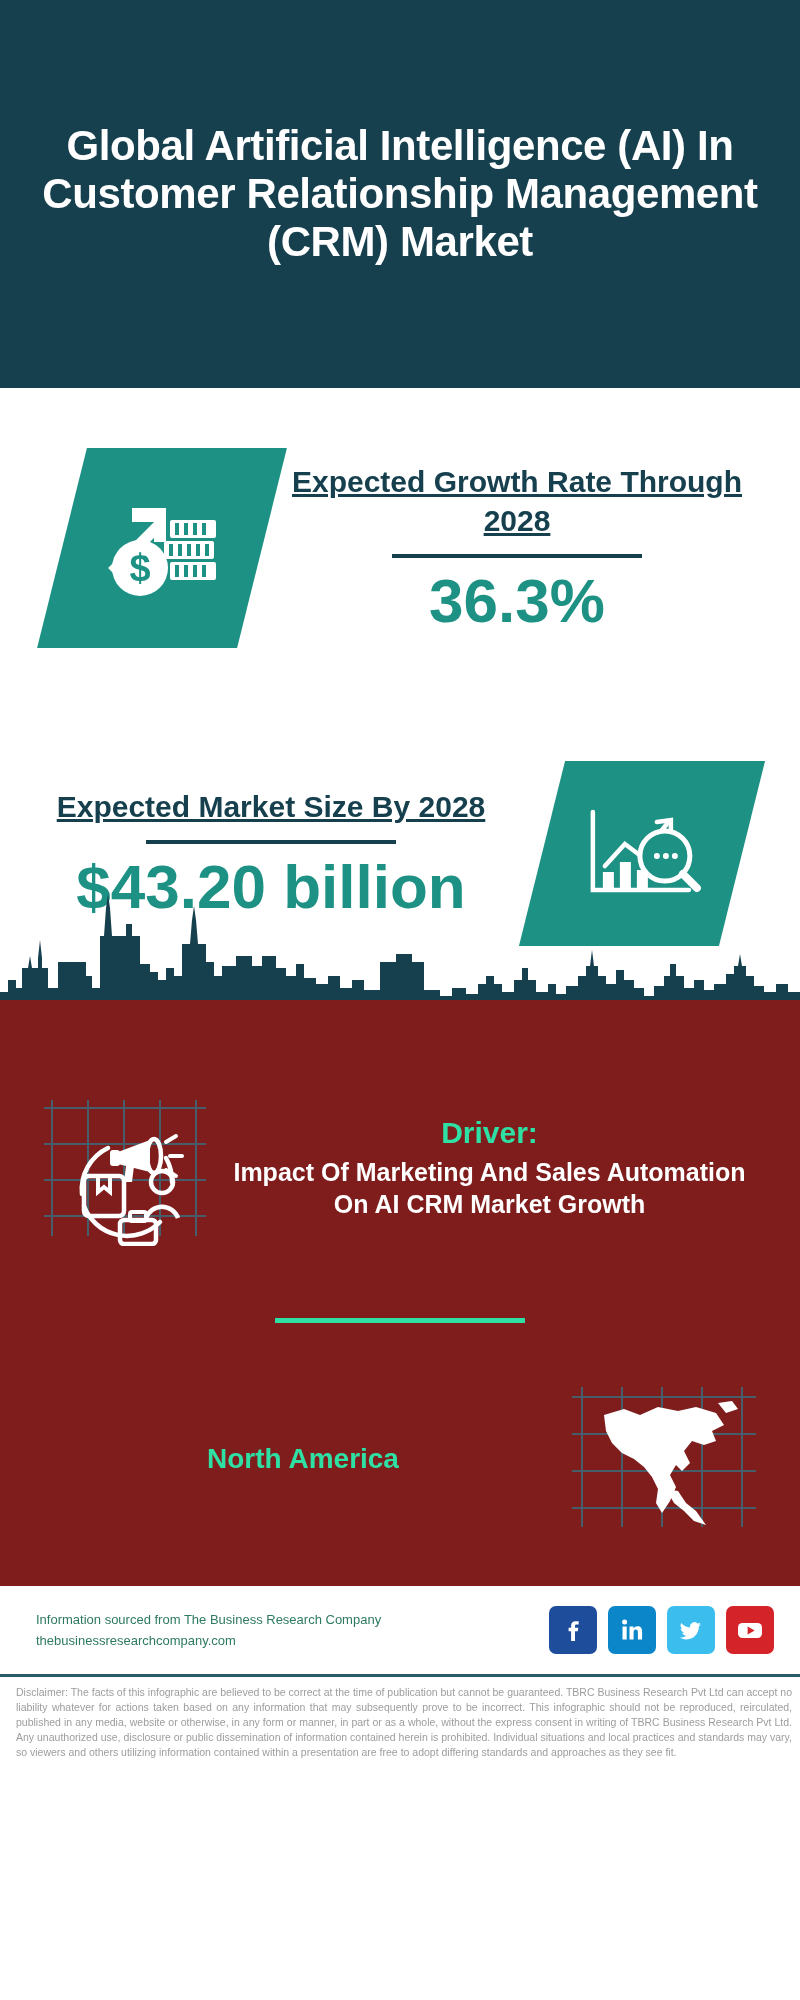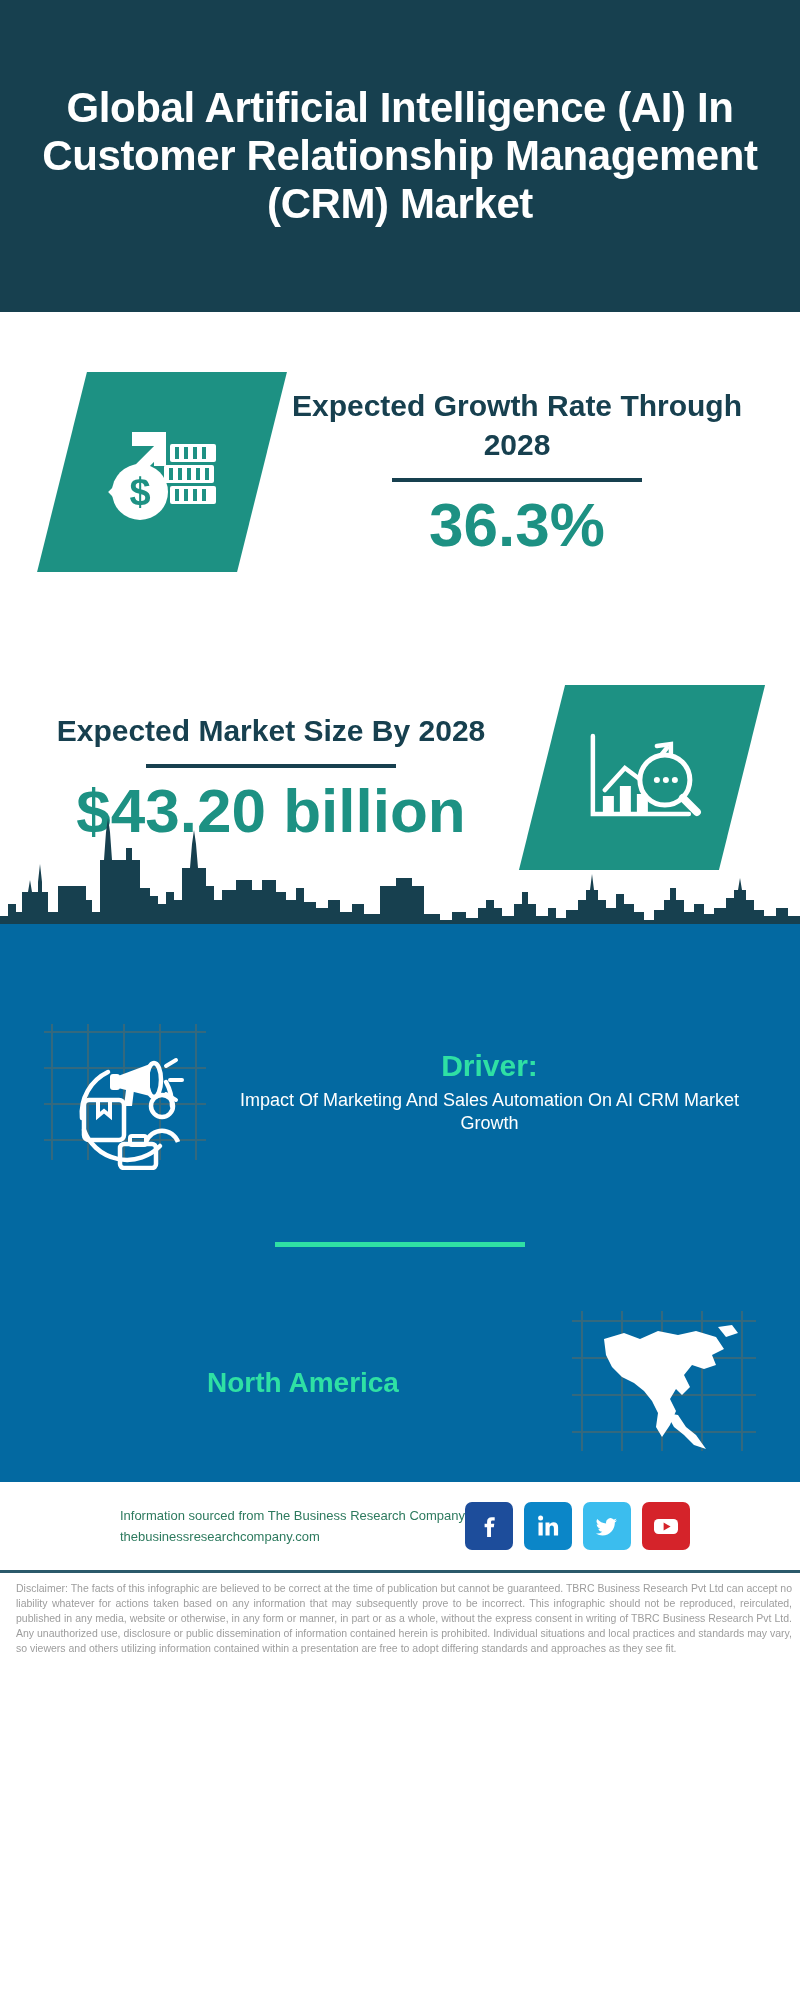--- a/index.html
+++ b/index.html
@@ -8,21 +8,21 @@
     background:#ffffff;
     font-family:"Liberation Sans", sans-serif;
     overflow:hidden;
     position:relative;
   }
   .page { width:800px; height:2000px; position:relative; background:#fff; }
 
   
   .header {
     background:#17404f;
-    height:312px;
+    height:388px;
     display:flex; align-items:center; justify-content:center;
     padding:17px 18px;
   }
   .header h1 {
     color:#ffffff;
     font-size:42px;
     font-weight:bold;
     line-height:1.14;
     text-align:center;
     letter-spacing:-0.4px;
@@ -35,21 +35,21 @@
     width:200px; height:200px; margin-left:62px;
     background:#1d9183;
     transform:skewX(-14deg);
     display:flex; align-items:center; justify-content:center;
     flex:0 0 auto;
   }
   .para-left .inner, .para-right .inner { transform:skewX(14deg); }
   .para-right .inner { transform:skewX(14deg); }
   .stat-text { flex:1; text-align:center; padding-right:28px; }
   .stat-label {
-    color:#17404f; font-size:30px; font-weight:bold; line-height:1.3;
+    color:#17404f; font-size:30px; font-weight:bold; line-height:1.3;text-decoration:underline;
   }
   .divider {
     width:250px; height:4px; background:#17404f;
     margin:14px auto 10px auto;
   }
   .stat-value {
     color:#1d9183; font-size:62px; font-weight:bold; line-height:1.05;
   }
 
   
@@ -59,58 +59,59 @@
     width:200px; height:185px; margin-right:58px;
     background:#1d9183;
     transform:skewX(-14deg);
     display:flex; align-items:center; justify-content:center;
     flex:0 0 auto;
   }
 
   
   .dark-body {
     position:relative;
-    background:#0369a1;
+    background:#7f1d1d;
     padding-top:10px;
+    padding-bottom:28px;
   }
   .skyline {
     position:absolute;
     top:-118px; left:0;
     width:800px; height:120px;
     display:block;
   }
 
   .driver-block {
     display:flex; align-items:center;
     padding:78px 36px 0 40px;
   }
   .driver-icon { width:175px; flex:0 0 auto; }
   .driver-text { flex:1; text-align:center; padding:0 6px; }
   .driver-title {
     color:#2fe0a4; font-size:30px; font-weight:bold; margin-bottom:6px;
   }
   .driver-body {
-    color:#ffffff; font-size:18px; font-weight:normal; line-height:1.28;
+    color:#ffffff; font-size:25px; font-weight:bold; line-height:1.28;
   }
 
   .mid-rule {
     width:250px; height:5px; background:#2fe0a4;
     margin:68px auto 56px auto;
   }
 
   .region-block { display:flex; align-items:center; padding:0 34px 20px 40px; }
   .region-text { flex:1; text-align:center; }
   .region-title { color:#2fe0a4; font-size:28px; font-weight:bold; }
   .region-body { color:#ffffff; font-size:31px; font-weight:normal; line-height:1.3; }
   .region-icon { width:200px; flex:0 0 auto; }
 
   
   .footer-bar {
     height:88px; background:#ffffff;
-    display:flex; align-items:center; justify-content:center;
+    display:flex; align-items:center; justify-content:space-between;
     padding:0 26px 0 36px;
   }
   .source-text { color:#2d7a5e; font-size:13px; line-height:1.65; }
   .socials { display:flex; gap:11px; align-items:center; }
   .sicon { width:48px; height:48px; border-radius:7px; display:flex; align-items:center; justify-content:center; }
   .fb { background:#1d4d9b; }
   .li { background:#0b86c8; }
   .tw { background:#3bbdee; }
   .yt { background:#d5232a; }
 

